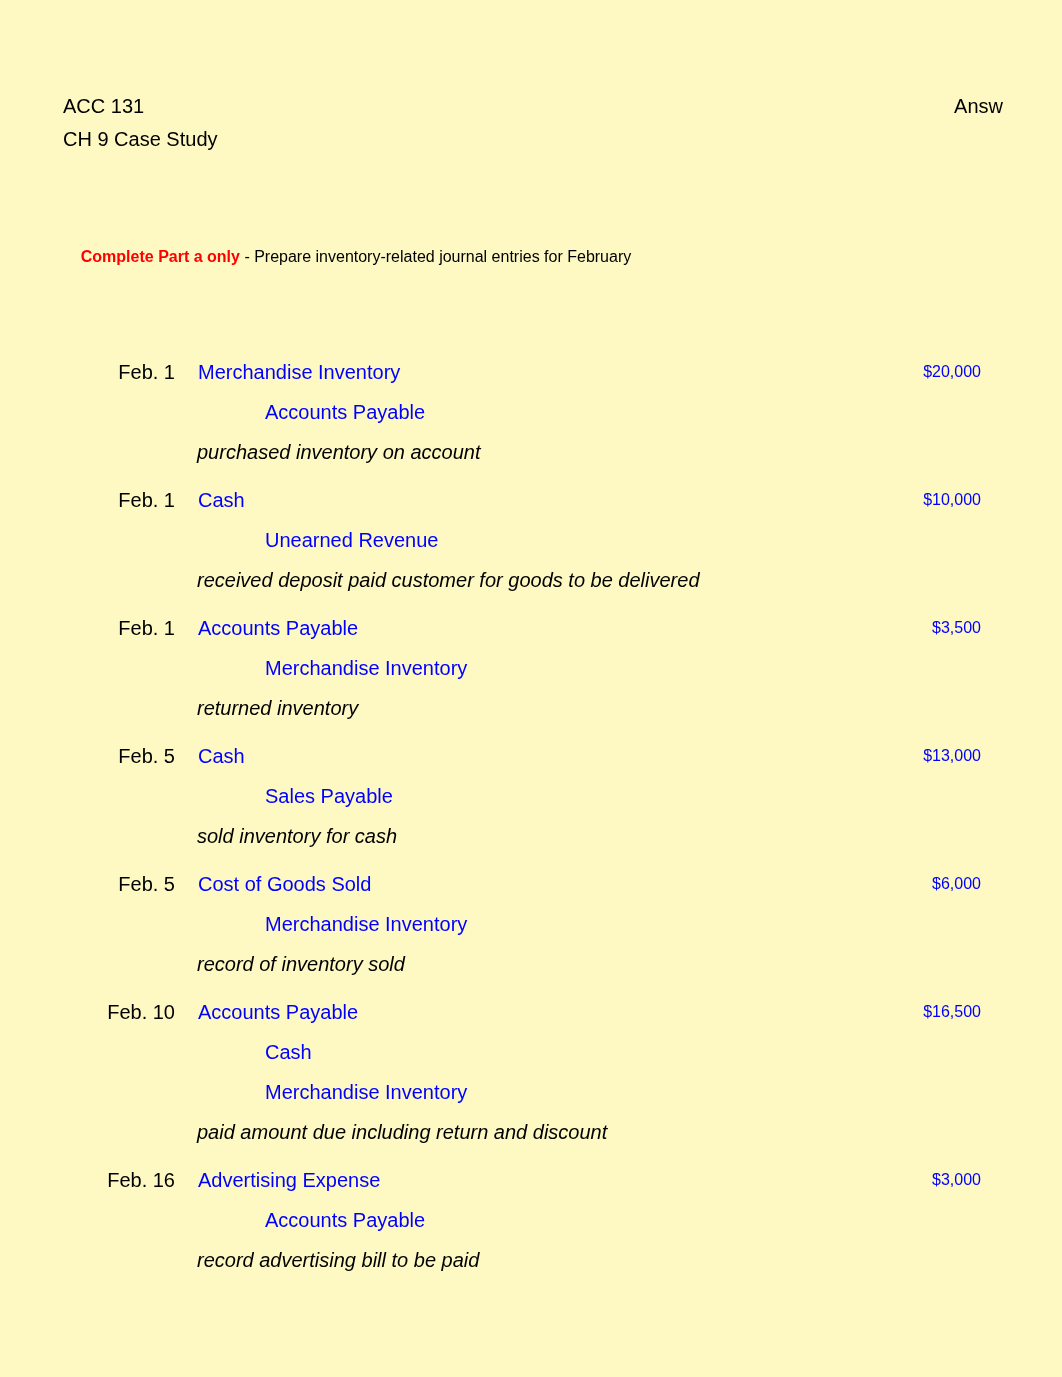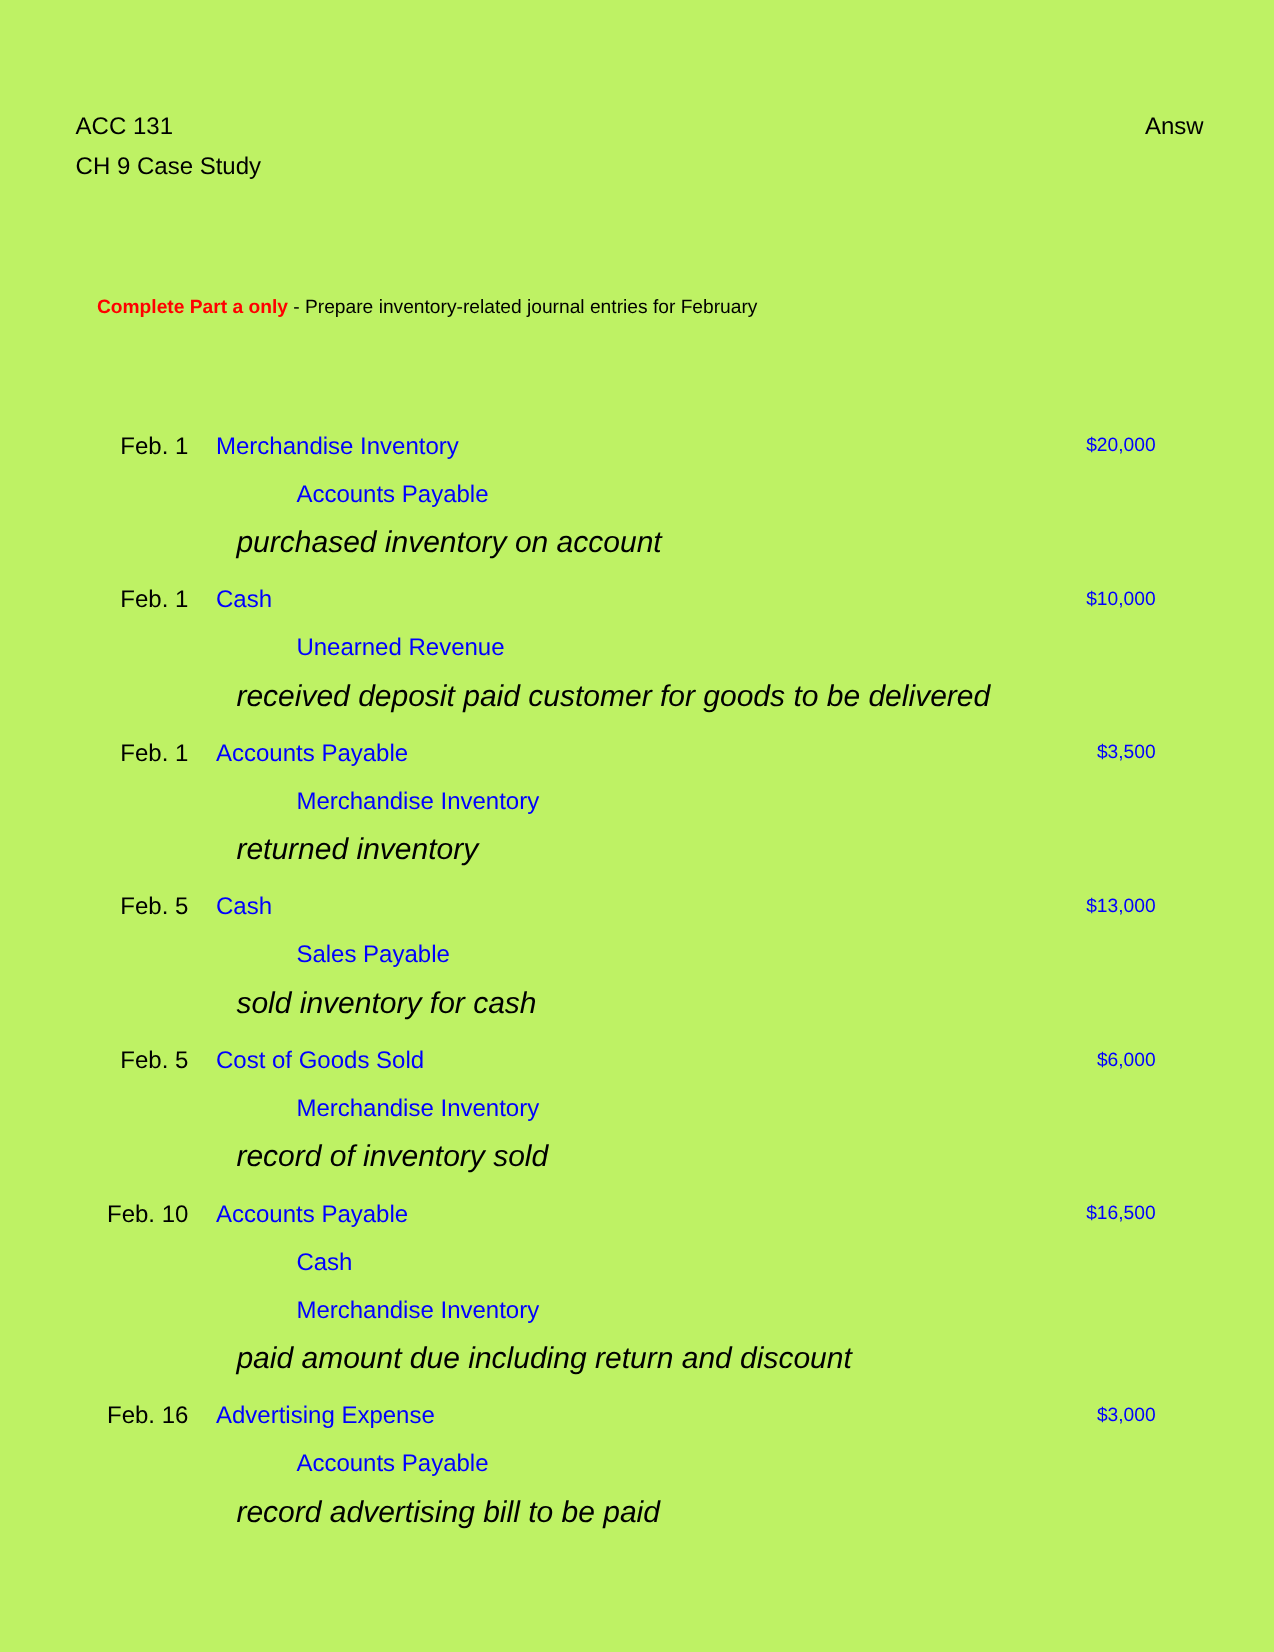--- a/index.html
+++ b/index.html
@@ -13,21 +13,21 @@
     position: relative;
     font-family: "Liberation Sans", sans-serif;
     color: #000000;
     overflow: hidden;
   }
 
   .page {
     position: relative;
     width: 1062px;
     height: 1377px;
-    background: #bef264;
+    background: #fef9c3;
   }
 
   
   .doc-header {
     position: absolute;
     left: 63px;
     top: 90px;
     width: 940px;
   }
   .header-line {
@@ -72,20 +72,21 @@
   .journal {
     position: absolute;
     left: 0;
     top: 352px;
     width: 1062px;
   }
 
   .entry {
     position: relative;
     margin-bottom: 8px;
+    margin-left: 18px;
   }
 
   .jrow {
     position: relative;
     height: 40px;
     line-height: 40px;
     white-space: pre;
   }
 
   .jrow .date-cell {
@@ -120,22 +121,22 @@
     color: #0000FF;
   }
 
   .jrow.memo-row {
     height: 40px;
     line-height: 40px;
   }
 
   .jrow .memo {
     position: absolute;
-    left: 197px;
-    font-size: 25px;
+    left: 179px;
+    font-size: 20px;
     font-style: italic;
     color: #000000;
   }
 </style>
 </head>
 <body>
 
 <div class="page">
 
   <div class="doc-header">

